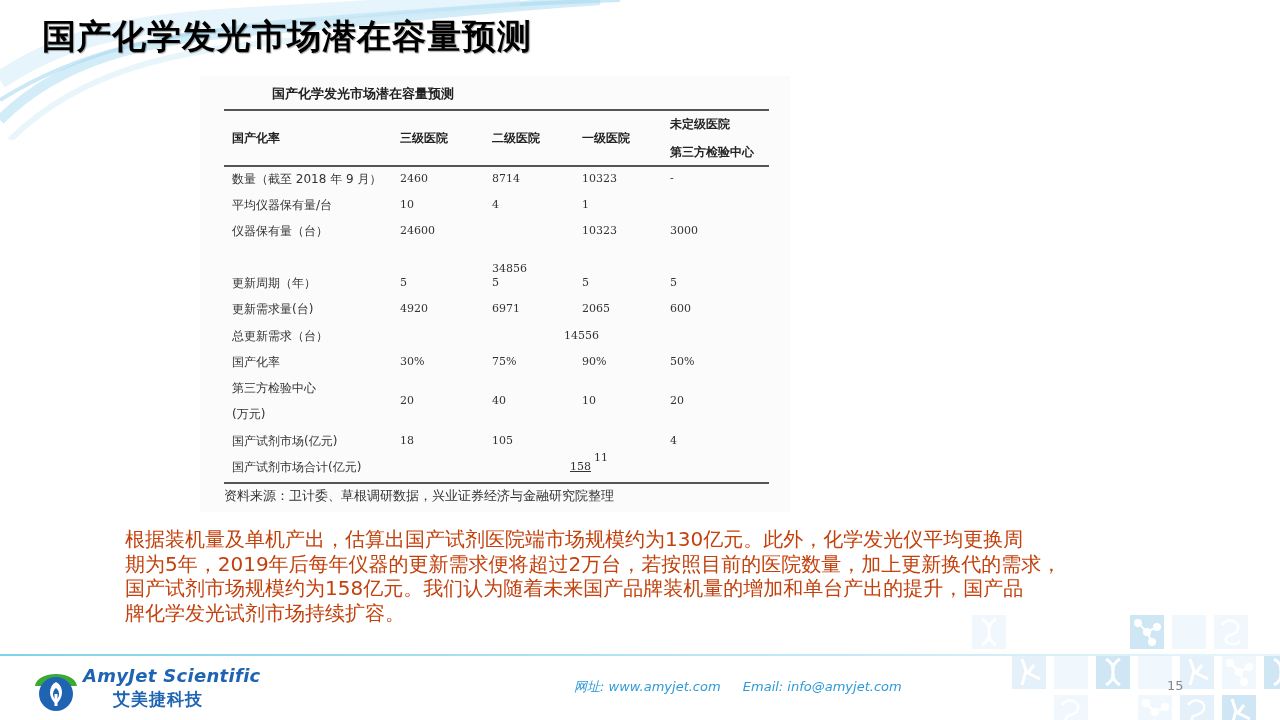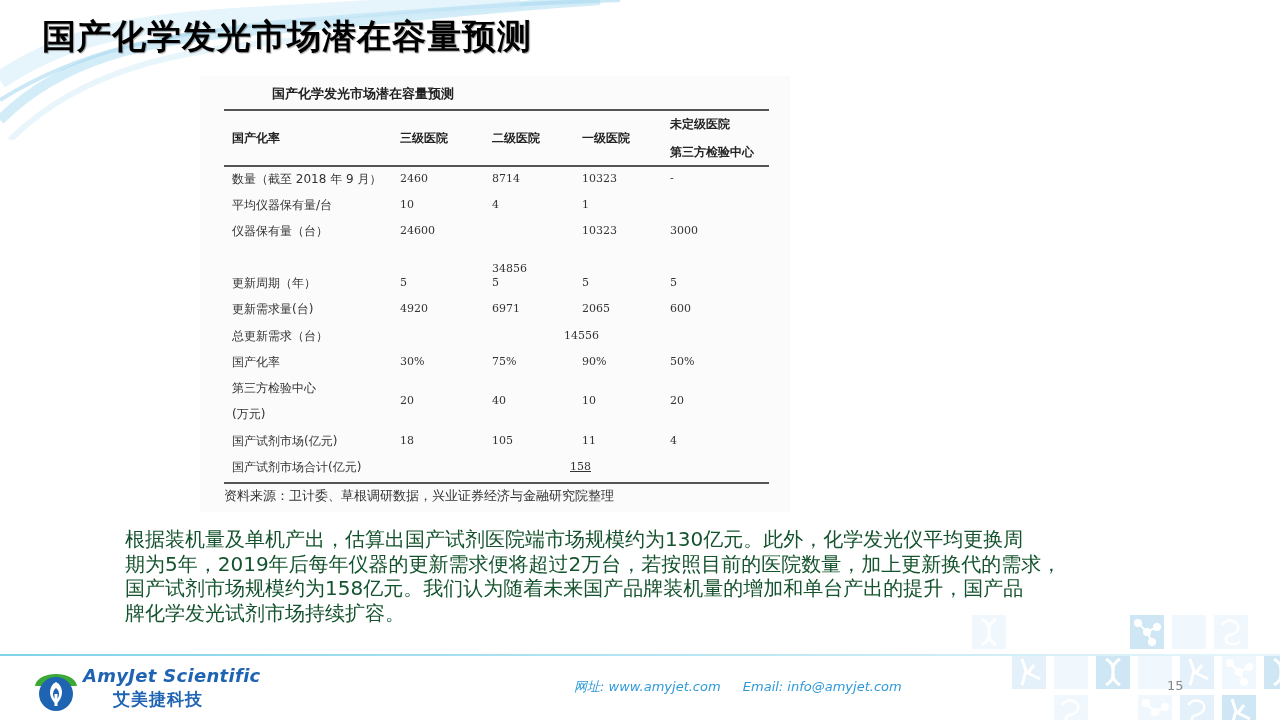--- a/index.html
+++ b/index.html
@@ -27,21 +27,21 @@
   .ti-rule.bottom { top: 406px; }
   .ti-head { position: absolute; top: 34px; left: 24px; width: 545px; height: 55px; font-size: 12px; font-weight: bold; color: #222; }
   .ti-head span { position: absolute; }
   .ti-row { position: absolute; left: 32px; width: 540px; height: 26px; font-size: 12px; color: #333; }
   .ti-row span { position: absolute; top: 0; line-height: 26px; }
   .ti-row .num { font-family: "DejaVu Serif", "Liberation Serif", serif; font-size: 11px; }
   .ti-source { position: absolute; left: 24px; top: 411px; font-size: 13px; color: #333; }
 
   .body-text {
     position: absolute; left: 125px; top: 527px; width: 1110px;
-    font-size: 20px; line-height: 24.5px; color: #14532d;
+    font-size: 20px; line-height: 24.5px; color: #c2410c;
   }
 
   .footer-line {
     position: absolute; left: 0; top: 654px; width: 1280px; height: 2px;
     background: linear-gradient(to right, #7fd3ea, #bfe8f4 60%, #e8f6fb);
   }
   .logo { position: absolute; left: 33px; top: 662px; width: 230px; height: 52px; }
   .logo-mark { position: absolute; left: 0; top: 2px; width: 46px; height: 48px; }
   .logo-en {
     position: absolute; left: 50px; top: 3px; font-size: 18px; font-weight: bold; font-style: italic;
@@ -140,21 +140,21 @@
     <span style="left:0; top:26px;text-align:center;">(万元)</span>
     <span class="num" style="left:168px; top:13px;">20</span>
     <span class="num" style="left:260px; top:13px;">40</span>
     <span class="num" style="left:350px; top:13px;">10</span>
     <span class="num" style="left:438px; top:13px;">20</span>
   </div>
   <div class="ti-row" style="top:352px;">
     <span style="left:0;">国产试剂市场(亿元)</span>
     <span class="num" style="left:168px;">18</span>
     <span class="num" style="left:260px;">105</span>
-    <span class="num" style="left:350px;">11</span>
+    <span class="num" style="left:362px;margin-top:17px;">11</span>
     <span class="num" style="left:438px;">4</span>
   </div>
   <div class="ti-row" style="top:378px;">
     <span style="left:0;">国产试剂市场合计(亿元)</span>
     <span class="num" style="left:338px;text-decoration:underline;">158</span>
   </div>
 
   <div class="ti-rule bottom"></div>
   <div class="ti-source">资料来源：卫计委、草根调研数据，兴业证券经济与金融研究院整理</div>
 </div>

